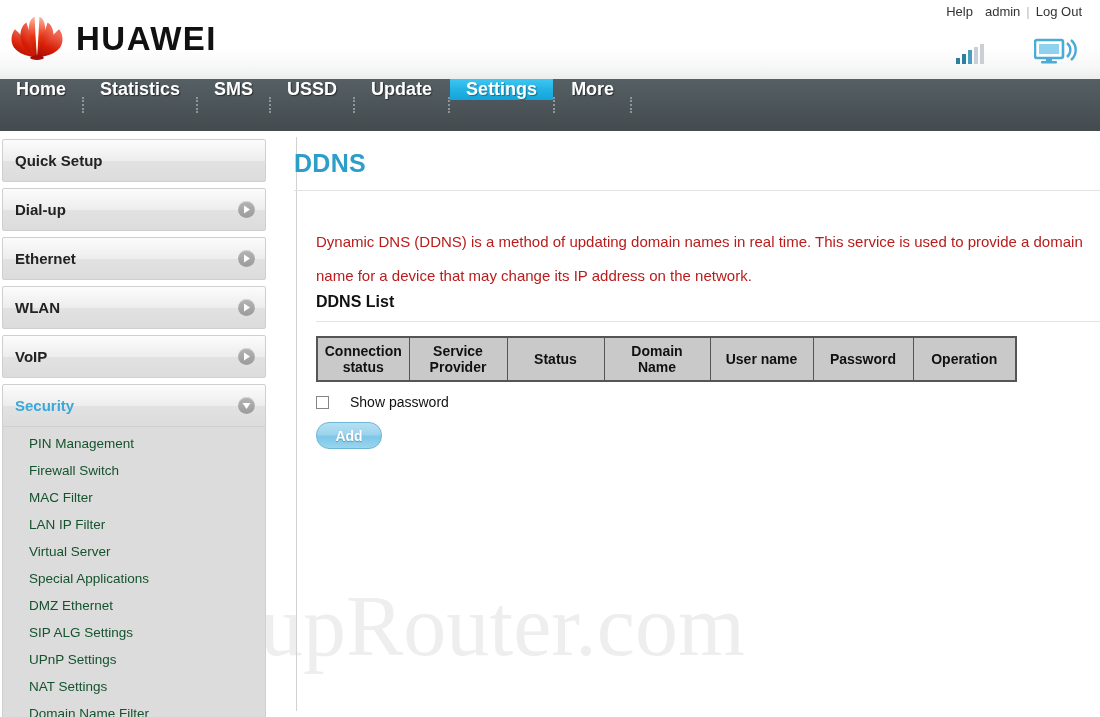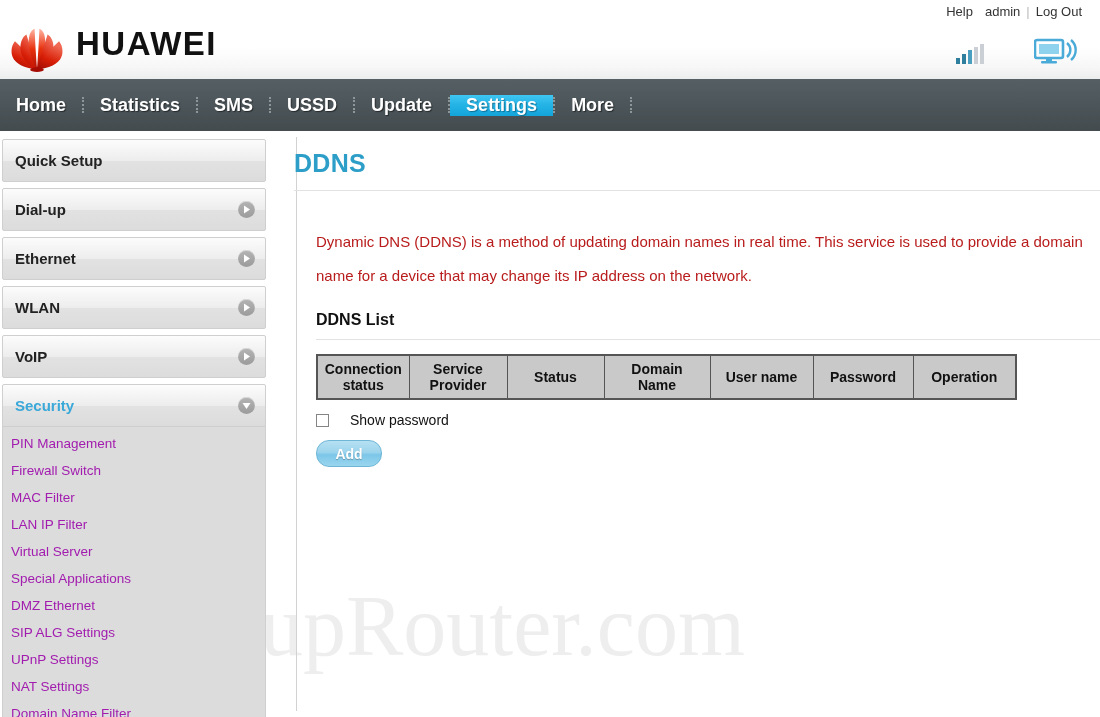--- a/index.html
+++ b/index.html
@@ -41,21 +41,21 @@
     height: 79px;
     background: linear-gradient(to bottom, #ffffff 0%, #ffffff 60%, #f7f7f7 85%, #eceded 100%);
     z-index: 10;
   }
 
   .logo-wrap {
     position: absolute;
     left: 8px;
     top: 13px;
     display: flex;
-    margin-top: 12px;
+    align-items: center;
   }
 
   .logo-mark { width: 58px; height: 48px; }
 
   .logo-text {
     margin-left: 10px;
     font-size: 33px;
     font-weight: bold;
     letter-spacing: 1.5px;
     color: #111111;
@@ -90,21 +90,21 @@
     align-items: flex-end;
     gap: 48px;
   }
 
   
   .navbar {
     position: relative;
     height: 52px;
     background: linear-gradient(to bottom, #565f63 0%, #4c5559 50%, #434b4f 100%);
     display: flex;
-    align-items: center;
+    align-items: flex-start;
     z-index: 10;
   }
 
   .nav-item {
     display: flex;
     align-items: center;
     padding: 0 16px;
     color: #ffffff;
     font-size: 18px;
     font-weight: bold;
@@ -181,23 +181,23 @@
     border-right: 1px solid #cfcfcf;
     border-bottom: 1px solid #cfcfcf;
     padding: 4px 0 4px 0;
     margin-top: -1px;
   }
 
   .sub-item {
     height: 27px;
     display: flex;
     align-items: center;
-    padding-left: 8px;
+    padding-left: 26px;
     font-size: 13.5px;
-    color: #a21caf;
+    color: #14532d;
     cursor: pointer;
   }
   .sub-item.selected {
     background: #13b5ea;
     color: #ffffff;
     padding-left: 6px;
   }
   .sub-item .arrow-prefix {
     font-size: 13px;
     margin-right: 1px;
@@ -244,21 +244,20 @@
     line-height: 34px;
     padding-left: 22px;
     max-width: 790px;
   }
 
   .list-title {
     font-size: 16px;
     font-weight: bold;
     color: #111111;
     padding-left: 22px;
-    margin-top: 18px;
     margin-bottom: 10px;
   }
 
   .list-rule {
     height: 1px;
     background: #e2e2e2;
     margin-left: 22px;
     margin-bottom: 14px;
   }
 

